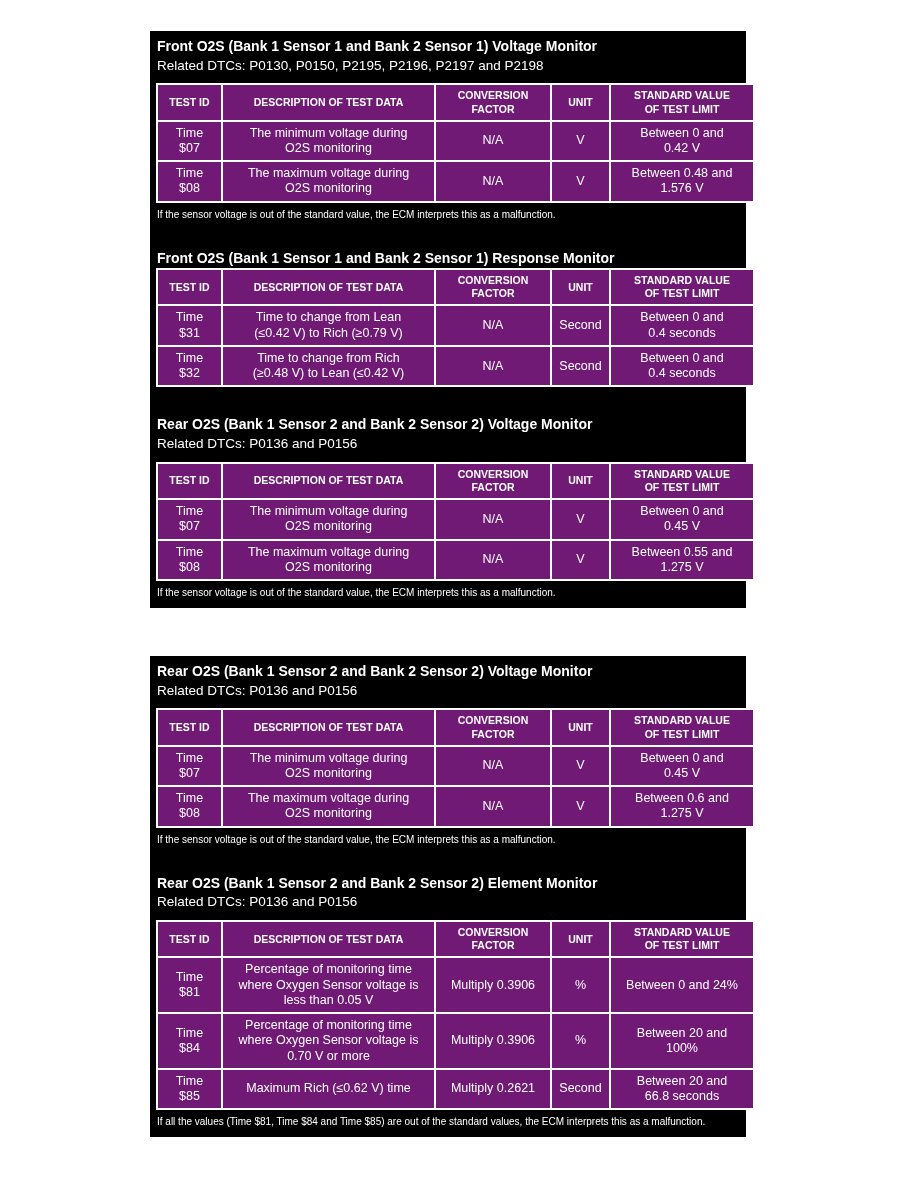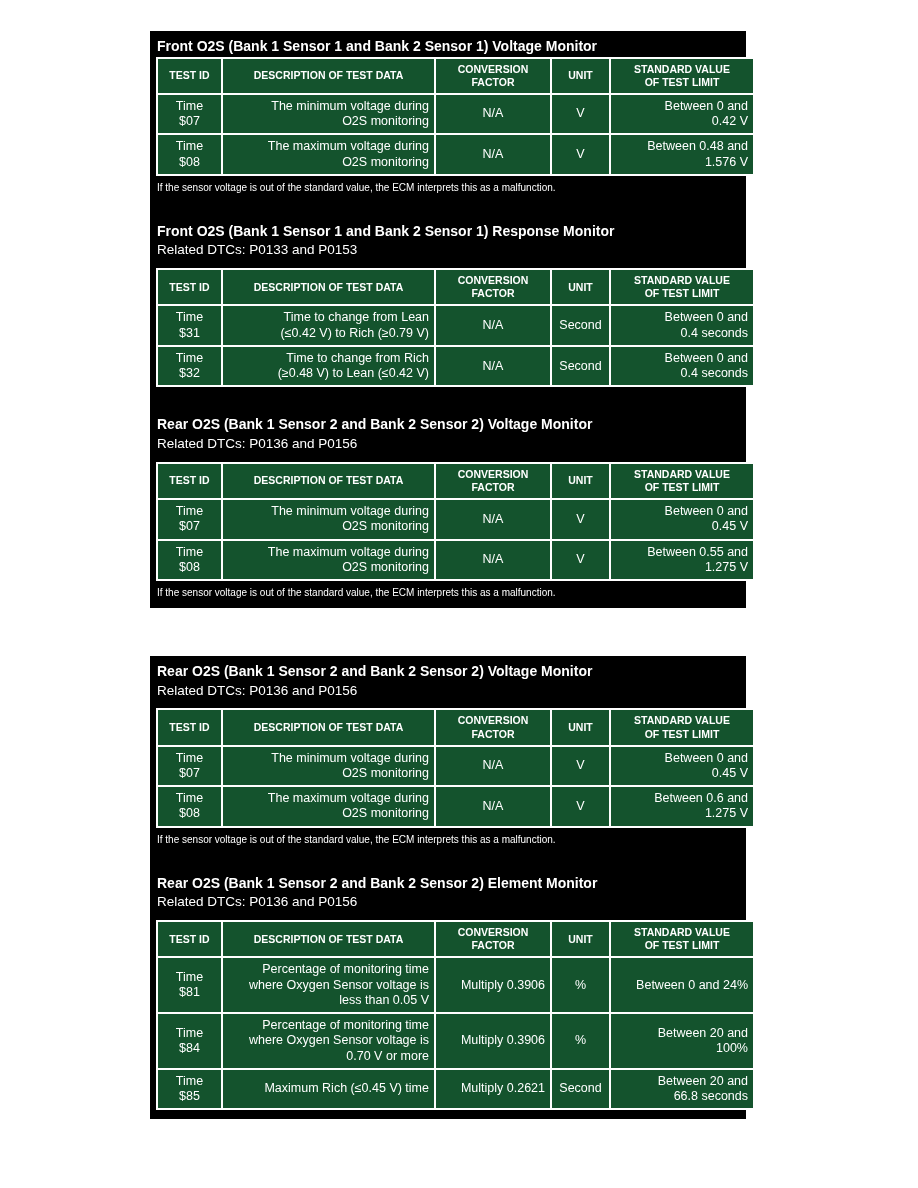--- a/index.html
+++ b/index.html
@@ -29,21 +29,21 @@
   }
   .sec-dtcs {
     font-size: 13.5px;
     line-height: 1.25;
     padding: 1px 0 9px 1px;
   }
   table.data-table {
     width: 597px;
     border-collapse: collapse;
     table-layout: fixed;
-    background: #14532d;
+    background: #701a75;
   }
   col.c1 { width: 65px; }
   col.c2 { width: 213px; }
   col.c3 { width: 116px; }
   col.c4 { width: 59px; }
   col.c5 { width: 144px; }
   th, td {
     border: 2px solid #ffffff;
     vertical-align: middle;
     white-space: pre-line;
@@ -54,36 +54,37 @@
     text-align: center;
     line-height: 1.25;
     padding: 4px 2px;
     height: 30px;
   }
   td {
     font-size: 12.5px;
     line-height: 1.22;
     padding: 4px 5px;
     height: 37px;
-    text-align: right;
+    text-align: center;
   }
   td.center { text-align: center; }
   .note {
     font-size: 10px;
     line-height: 1.3;
     padding: 5px 0 0 1px;
   }
 </style>
 </head>
 <body>
 
 <div class="panel panel-1">
 
   <section class="section">
     <div class="sec-title">Front O2S (Bank 1 Sensor 1 and Bank 2 Sensor 1) Voltage Monitor</div>
+    <div class="sec-dtcs">Related DTCs: P0130, P0150, P2195, P2196, P2197 and P2198</div>
     <table class="data-table">
       <colgroup>
           <col class="c1">
           <col class="c2">
           <col class="c3">
           <col class="c4">
           <col class="c5">
         </colgroup>
       <thead>
         <tr>
@@ -117,21 +118,20 @@
           <td>Between 0.48 and
 1.576 V</td>
         </tr>
       </tbody>
     </table>
     <div class="note">If the sensor voltage is out of the standard value, the ECM interprets this as a malfunction.</div>
   </section>
 
   <section class="section">
     <div class="sec-title">Front O2S (Bank 1 Sensor 1 and Bank 2 Sensor 1) Response Monitor</div>
-    <div class="sec-dtcs">Related DTCs: P0133 and P0153</div>
     <table class="data-table">
       <colgroup>
           <col class="c1">
           <col class="c2">
           <col class="c3">
           <col class="c4">
           <col class="c5">
         </colgroup>
       <thead>
         <tr>
@@ -309,23 +309,24 @@
 where Oxygen Sensor voltage is
 0.70 V or more</td>
           <td>Multiply 0.3906</td>
           <td class="center">%</td>
           <td>Between 20 and
 100%</td>
         </tr>
         <tr>
           <td class="center">Time
 $85</td>
-          <td>Maximum Rich (≤0.45 V) time</td>
+          <td>Maximum Rich (≤0.62 V) time</td>
           <td>Multiply 0.2621</td>
           <td class="center">Second</td>
           <td>Between 20 and
 66.8 seconds</td>
         </tr>
       </tbody>
     </table>
+    <div class="note">If all the values (Time $81, Time $84 and Time $85) are out of the standard values, the ECM interprets this as a malfunction.</div>
   </section>
 
 </div>
 
 </body></html>

